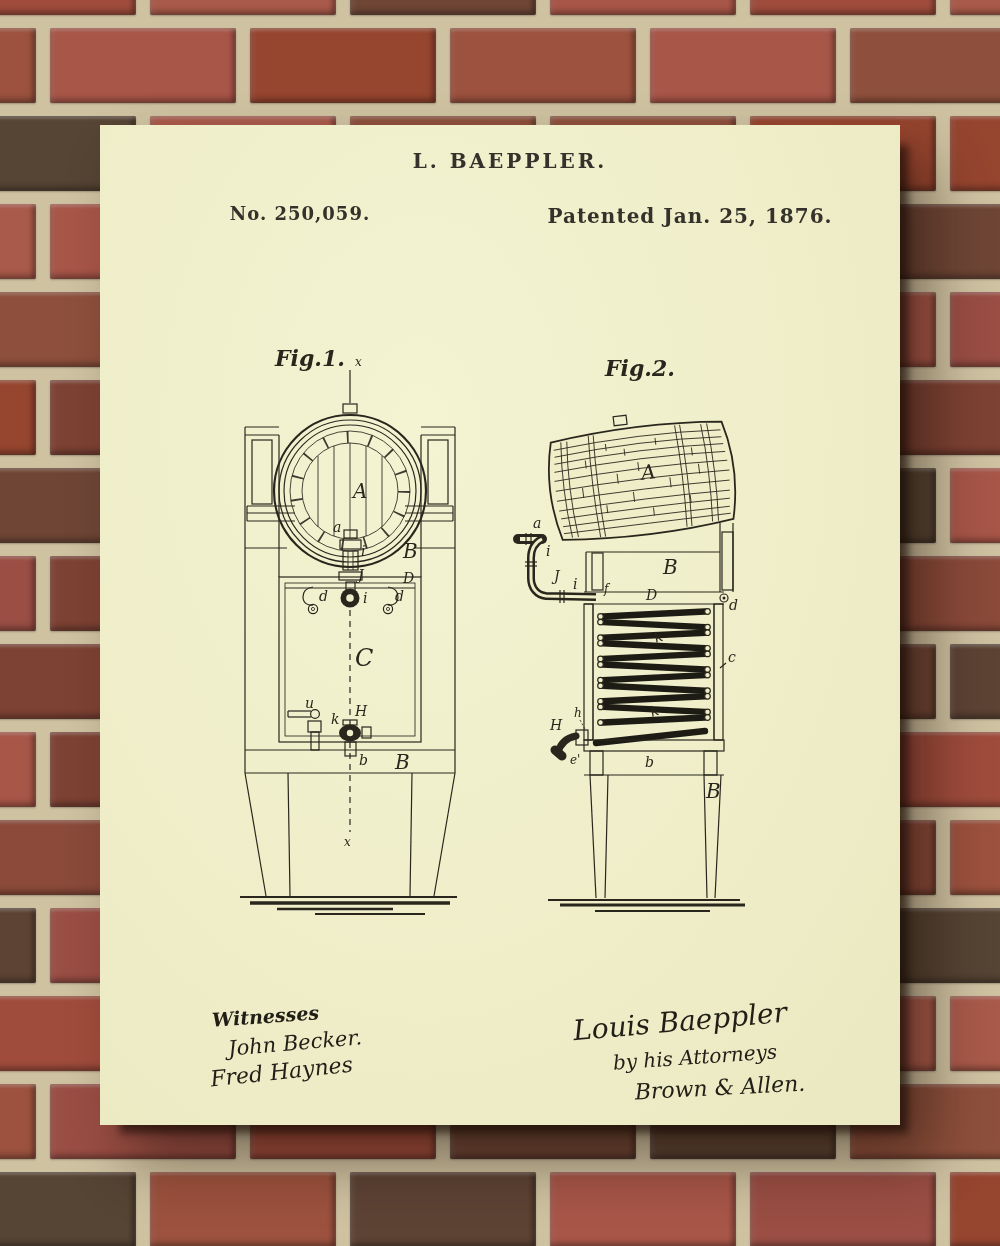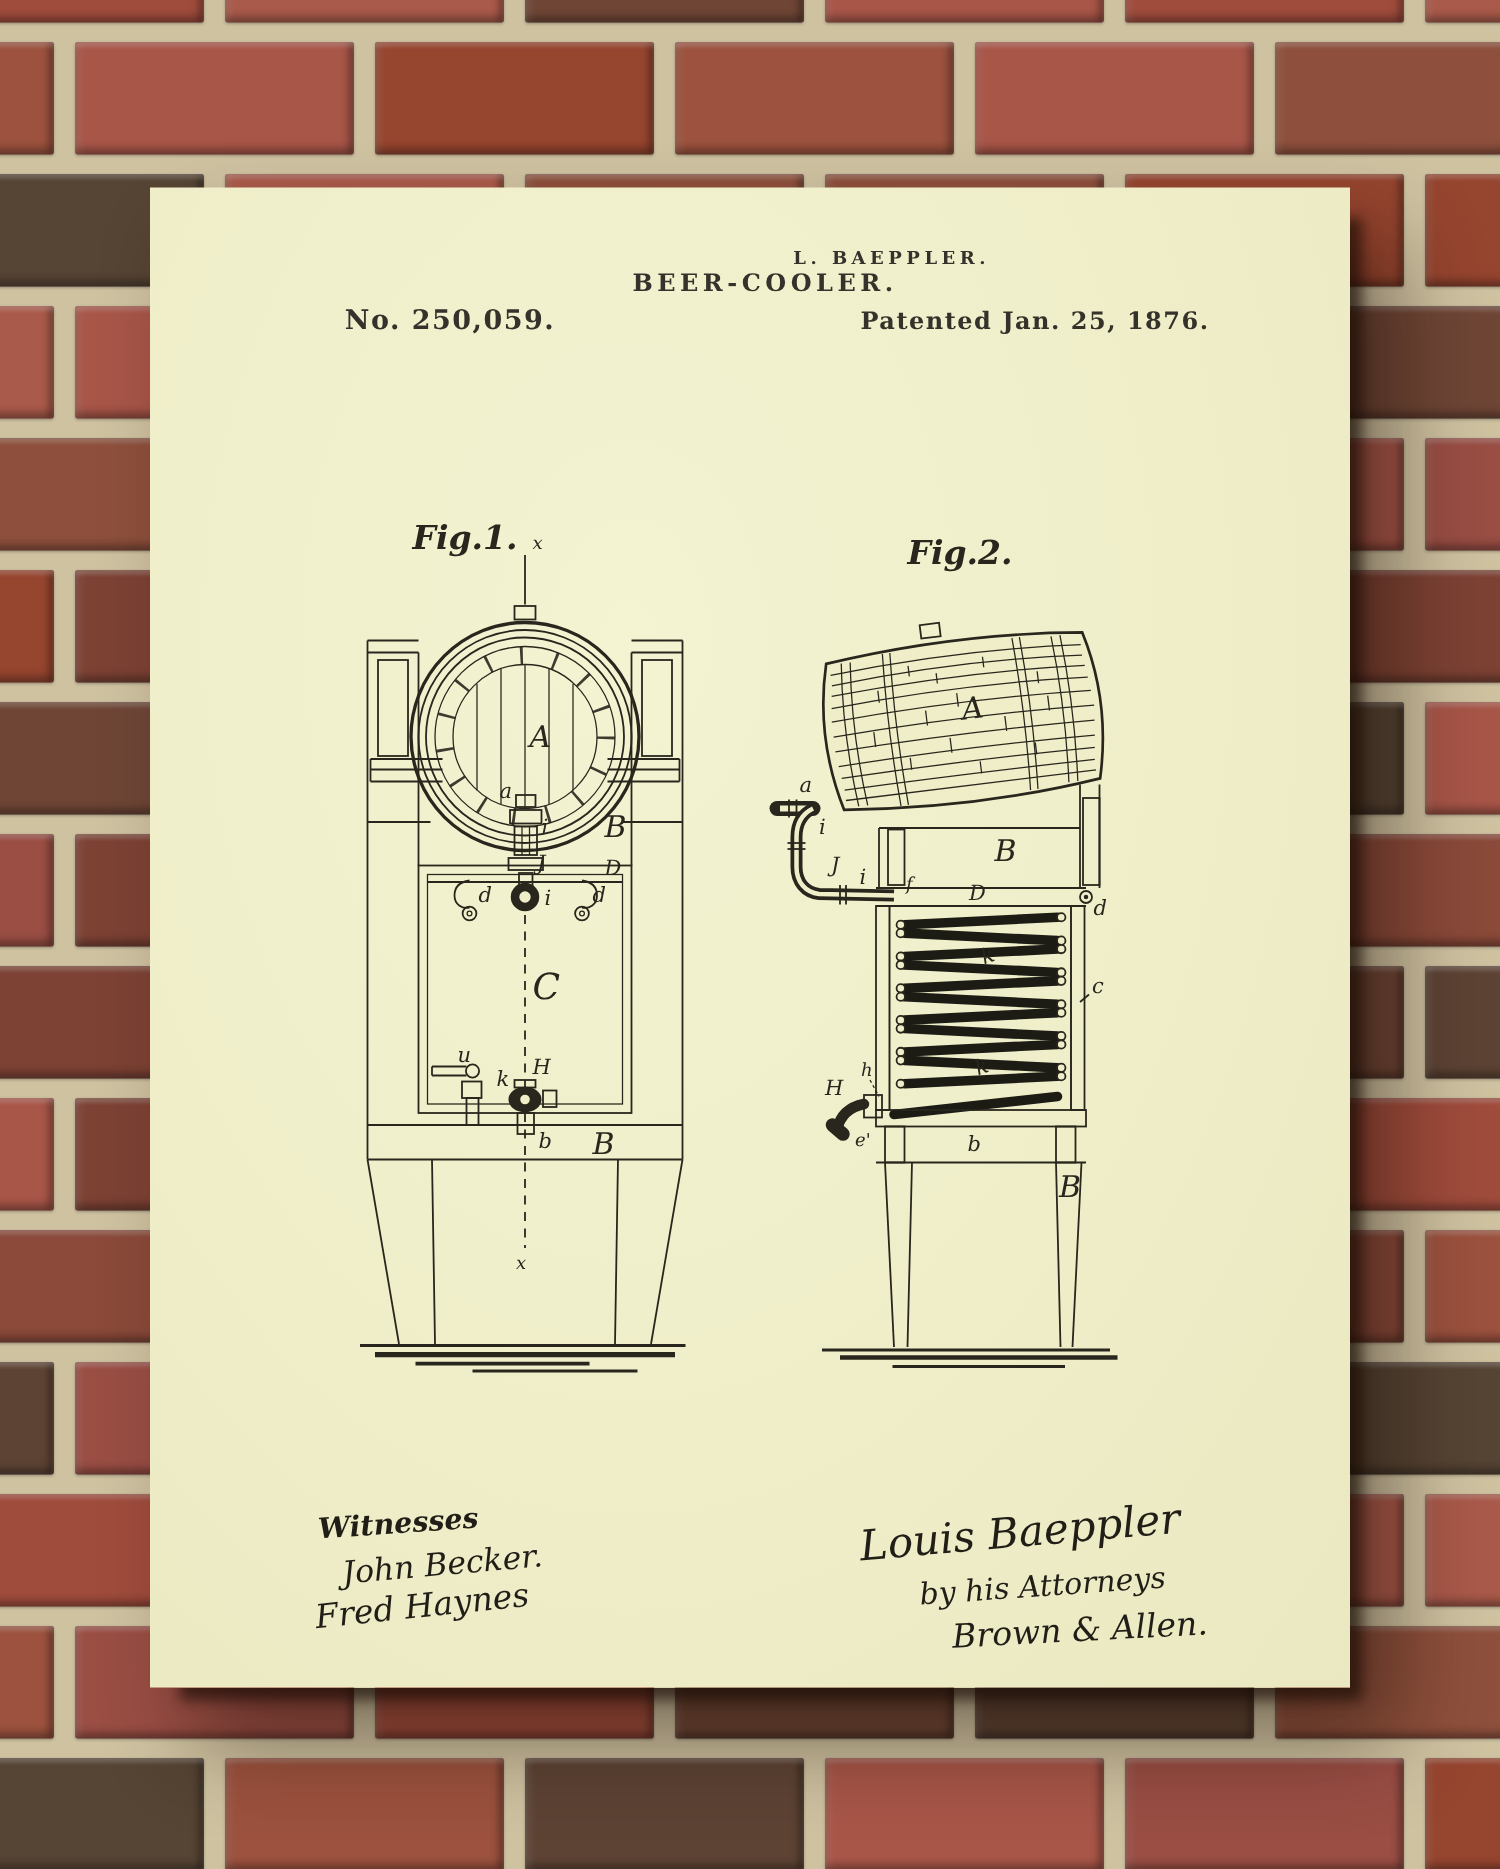--- a/index.html
+++ b/index.html
@@ -13,24 +13,24 @@
                     inset 4px 0 4px rgba(255,255,255,.10),
                     inset -4px 0 5px rgba(0,0,0,.25),
                     0 1px 2px rgba(0,0,0,.25);}
   
   #poster{position:absolute;left:100px;top:125px;width:800px;height:1000px;
           background:radial-gradient(ellipse at 40% 30%, #f4f3d2 0%, #efeec9 55%, #e9e8c0 100%);
           box-shadow:14px 14px 8px -6px rgba(22,10,4,.62), 30px 36px 55px rgba(22,10,4,.45);
           z-index:5;}
   .hdr{position:absolute;color:#34322a;font-weight:bold;white-space:nowrap;}
   .ctr{text-align:center;}
-  #inventor{left:260px;top:40px;width:300px;font-size:12px;letter-spacing:3px;text-align:right;}
+  #inventor{left:260px;top:24px;width:300px;font-size:20px;letter-spacing:3px;}
   #ptitle{left:260px;top:54px;width:300px;font-size:16px;letter-spacing:3px;}
   #pnum{left:95px;top:78px;width:210px;font-size:18px;letter-spacing:1px;}
-  #pdate{left:435px;top:79px;width:310px;font-size:16px;letter-spacing:1px;}
+  #pdate{left:435px;top:79px;width:310px;font-size:20px;letter-spacing:1px;}
   .fig-svg{position:absolute;overflow:visible;}
   #fig1svg{left:95px;top:215px;}
   #fig2svg{left:400px;top:215px;}
   svg{shape-rendering:geometricPrecision;}
   svg text{font-family:"DejaVu Serif",serif;font-style:italic;fill:#29271d;}
   .figtitle{font-size:22px;font-weight:bold;}
   .lb{font-size:14px;}
   .lbL{font-size:20px;}
   .lbS{font-size:12px;}
   .ln{stroke:#29271d;fill:none;stroke-width:1.2;}
@@ -138,21 +138,20 @@
     <div class="brick" style="left: -50px; top: 1172px; background: rgb(86, 68, 52);"></div>
     <div class="brick" style="left: 150px; top: 1172px; background: rgb(156, 82, 62);"></div>
     <div class="brick" style="left: 350px; top: 1172px; background: rgb(93, 67, 52);"></div>
     <div class="brick" style="left: 550px; top: 1172px; background: rgb(168, 86, 72);"></div>
     <div class="brick" style="left: 750px; top: 1172px; background: rgb(154, 78, 68);"></div>
     <div class="brick" style="left: 950px; top: 1172px; background: rgb(150, 69, 47);"></div>
   </div>
 
 <div id="poster">
   <div id="inventor" class="hdr ctr">L. BAEPPLER.</div>
-  <div id="ptitle" class="hdr ctr">BEER-COOLER.</div>
   <div id="pnum" class="hdr ctr">No. 250,059.</div>
   <div id="pdate" class="hdr ctr">Patented Jan. 25, 1876.</div>
 
   <svg id="fig1svg" class="fig-svg" width="290" height="580" viewBox="0 0 290 580">
     <defs>
       <pattern id="f1h" width="6" height="5" patternUnits="userSpaceOnUse">
         <line x1="0" y1="2.5" x2="6" y2="2.5" stroke="#29271d" stroke-width="1"></line>
       </pattern>
     </defs>
     <text class="figtitle" x="80" y="26">Fig.1.</text>

